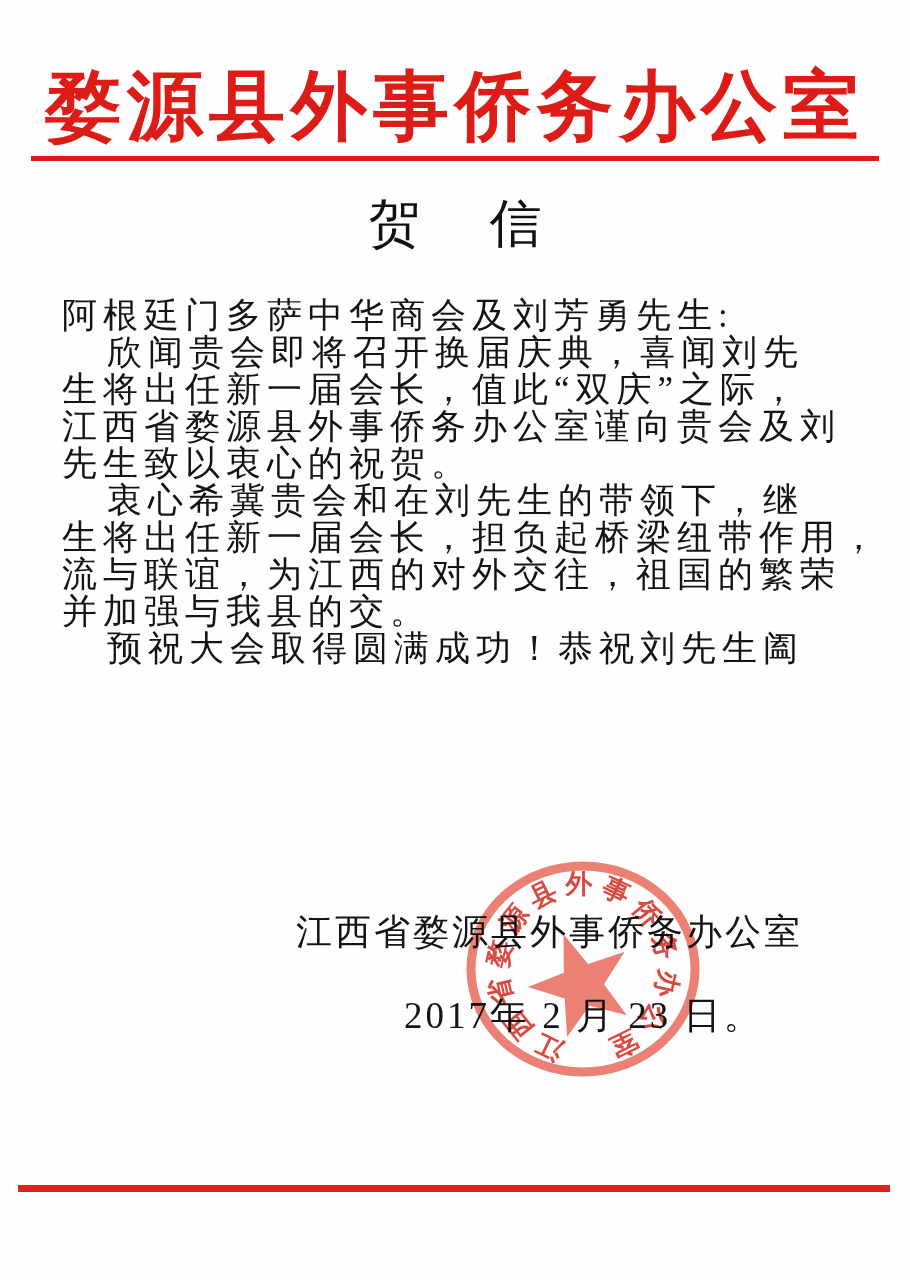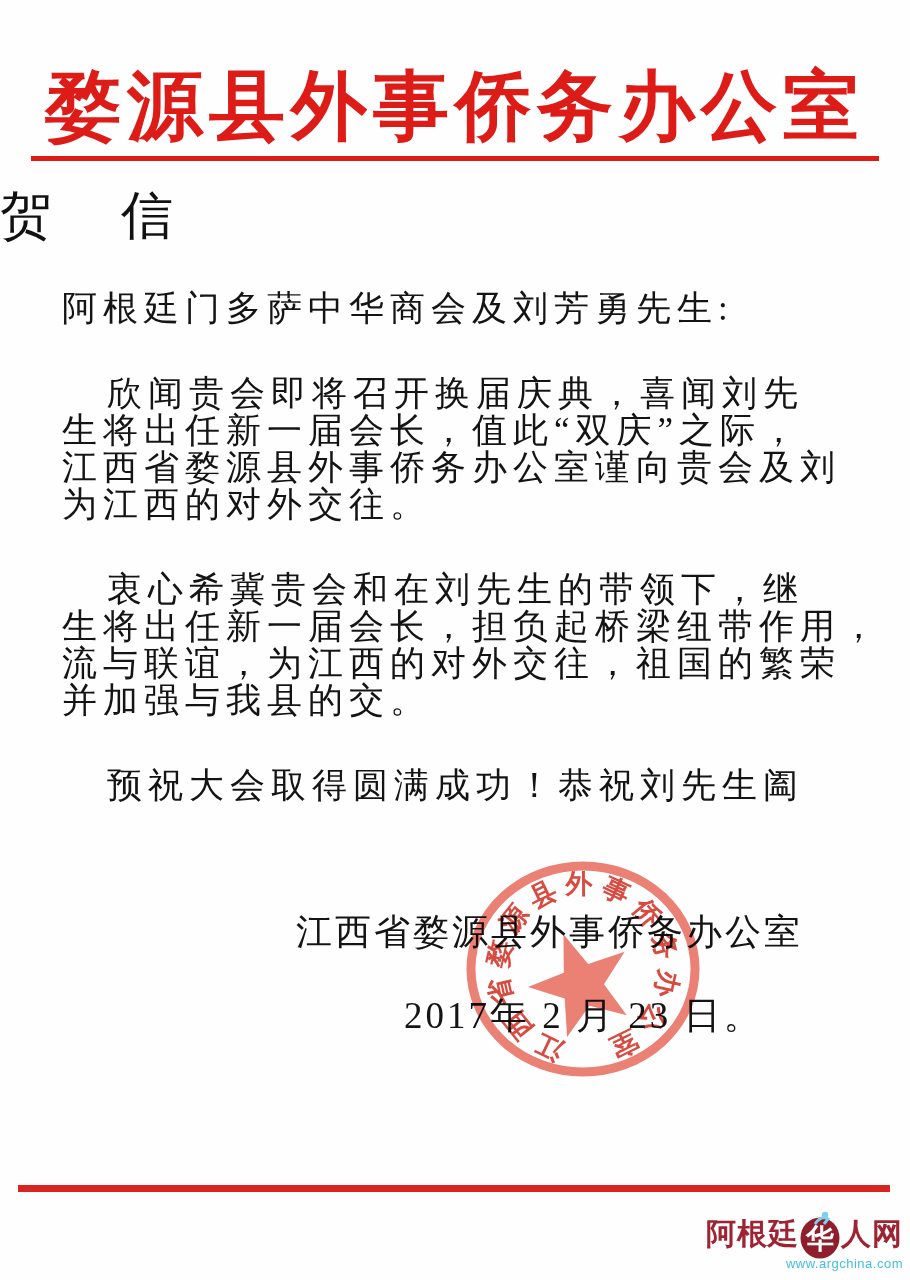--- a/index.html
+++ b/index.html
@@ -15,34 +15,34 @@
   .letterhead{
     position:absolute;top:56px;left:31px;width:848px;
     text-align:center;
     font-weight:bold;font-size:76px;line-height:100px;
     letter-spacing:6px;
     color:#de1c17;
     border-bottom:5px solid #de1c17;
     white-space:nowrap;
   }
   .heading{
-    position:absolute;top:186px;left:0;width:910px;
-    text-align:left;
+    position:absolute;top:194px;left:0;width:910px;
+    text-align:center;
     font-size:52px;line-height:60px;
     word-spacing:56px;
     color:#111;
     white-space:nowrap;
   }
   .body-text{
-    position:absolute;top:290px;left:62px;width:800px;
+    position:absolute;top:297px;left:62px;width:800px;
     font-size:35px;line-height:37px;letter-spacing:6px;
     color:#141414;
   }
   .body-text .line{white-space:nowrap;}
-  .body-text .indent{padding-left:45px;margin-top:48px;}
+  .body-text .indent{padding-left:45px;}
   .signature{
     position:absolute;top:908px;left:296px;
     font-size:36px;letter-spacing:3px;color:#141414;
     white-space:nowrap;
   }
   .dateline{
     position:absolute;top:991px;left:404px;
     font-size:37px;letter-spacing:3px;color:#141414;
     white-space:nowrap;
   }
@@ -82,21 +82,21 @@
 
   <div class="letterhead">婺源县外事侨务办公室</div>
 
   <div class="heading">贺 信</div>
 
   <div class="body-text">
     <div class="line">阿根廷门多萨中华商会及刘芳勇先生:</div>
     <div class="line indent">欣闻贵会即将召开换届庆典，喜闻刘先</div>
     <div class="line">生将出任新一届会长，值此“双庆”之际，</div>
     <div class="line">江西省婺源县外事侨务办公室谨向贵会及刘</div>
-    <div class="line">为江西的对外交往。</div>
+    <div class="line">先生致以衷心的祝贺。</div>
     <div class="line indent">衷心希冀贵会和在刘先生的带领下，继</div>
     <div class="line">生将出任新一届会长，担负起桥梁纽带作用，</div>
     <div class="line">流与联谊，为江西的对外交往，祖国的繁荣</div>
     <div class="line">并加强与我县的交。</div>
     <div class="line indent">预祝大会取得圆满成功！恭祝刘先生阖</div>
   </div>
 
   <div class="signature">江西省婺源县外事侨务办公室</div>
 
   <div class="dateline">2017年 2 月 23 日。</div>
@@ -105,27 +105,14 @@
     <ellipse cx="120" cy="114" rx="112" ry="103" fill="none" stroke="#ec8175" stroke-width="9"></ellipse>
     <polygon fill="#ec8175" points="100.5,79.2 125.1,108.9 161.6,96.7 141,129.2 163.8,160.2 126.5,150.7 104.1,181.9 101.7,143.5 65,131.9 100.8,117.7"></polygon>
     <path id="sealTextPath" d="M 120,190 a 76,76 0 1,1 0.1,0" fill="none"></path>
     <text font-size="27" letter-spacing="7" fill="#d94b40">
       <textPath href="#sealTextPath" startOffset="17">江西省婺源县外事侨务办公室</textPath>
     </text>
   </svg>
 
   <div class="divider"></div>
 
-  <div class="watermark">
-    <div class="wm-row">
-      <span class="wm-name">阿根廷</span>
-      <svg class="wm-logo" viewBox="0 0 44 52" aria-hidden="true">
-        <ellipse cx="22" cy="30" rx="19.5" ry="20.5" fill="#8e1e2b"></ellipse>
-        <circle cx="27" cy="7" r="3.2" fill="#7fd0ee"></circle>
-        <path d="M17,16 Q23,7 30,11 L26,16" stroke="#7fd0ee" stroke-width="3" fill="none"></path>
-        <text x="22" y="40" font-size="28" font-weight="bold" fill="#ffffff" text-anchor="middle">华</text>
-      </svg>
-      <span class="wm-name">人网</span>
-    </div>
-    <div class="wm-url">www.argchina.com</div>
-  </div>
 
 </div>
 
 </body></html>

